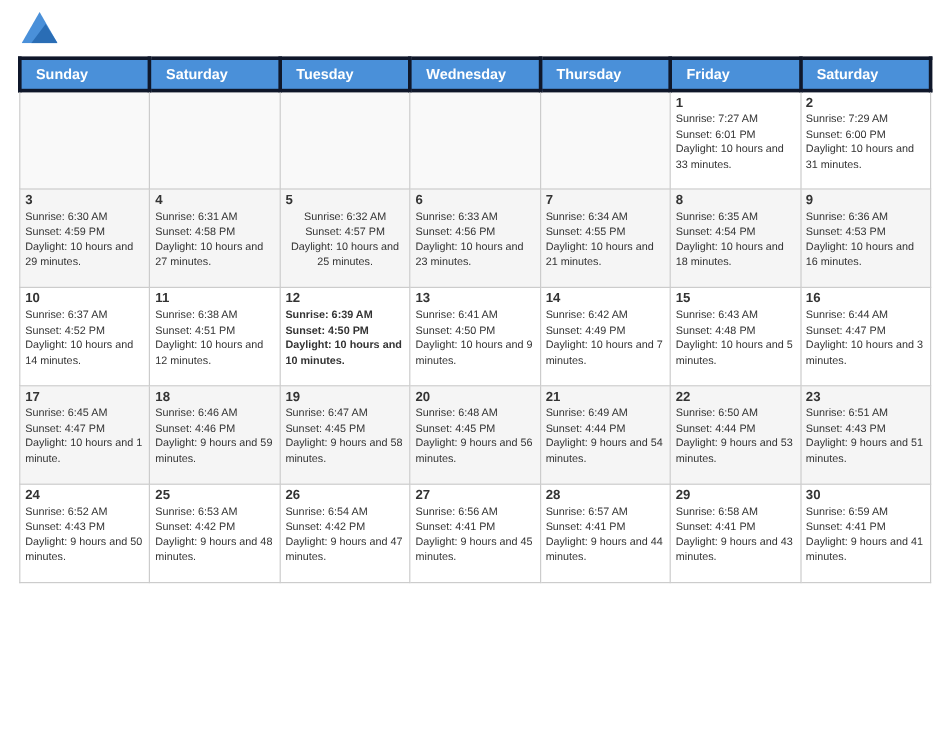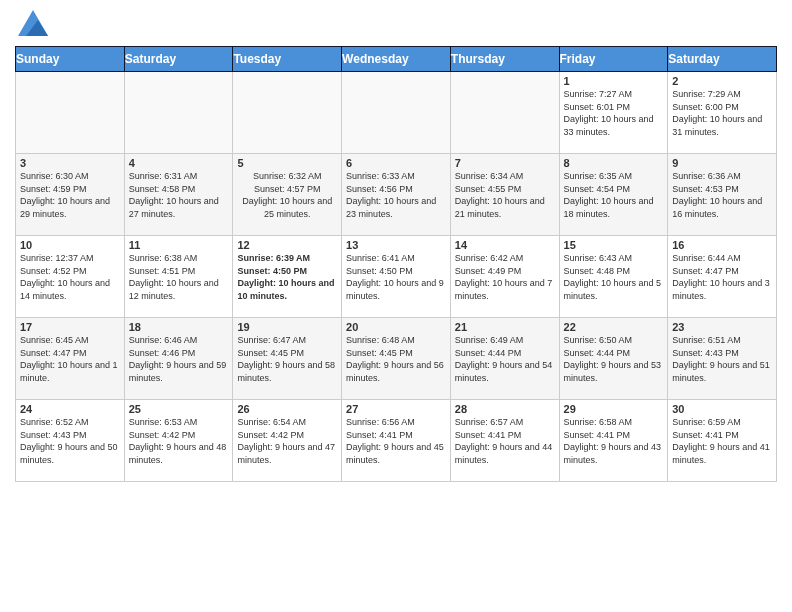--- a/index.html
+++ b/index.html
@@ -41,23 +41,23 @@
     .calendar-table {
       width: 100%;
       border-collapse: collapse;
       table-layout: fixed;
     }
     .calendar-table th {
       background-color: #4a90d9;
       color: #fff;
       font-size: 12px;
       font-weight: bold;
-      padding: 5px 0;
+      padding: 5px 12px;
       text-align: left;
-      border: 1px solid #0f172a;
+      border: 3px solid #0f172a;
     }
     .calendar-table td {
       border: 1px solid #ccc;
       vertical-align: top;
       padding: 3px 4px;
       font-size: 9.5px;
       color: #333;
       height: 82px;
       background: #fff;
     }
@@ -181,21 +181,21 @@
           <td>
             <span class="day-num">9</span>
             <div class="cell-content" style="white-space: pre-line;">Sunrise: 6:36 AM
 Sunset: 4:53 PM
 Daylight: 10 hours and 16 minutes.</div>
           </td>
         </tr>
         <tr>
           <td>
             <span class="day-num">10</span>
-            <div class="cell-content" style="white-space: pre-line;">Sunrise: 12:37 AM
+            <div class="cell-content" style="white-space: pre-line;">Sunrise: 6:37 AM
 Sunset: 4:52 PM
 Daylight: 10 hours and 14 minutes.</div>
           </td>
           <td>
             <span class="day-num">11</span>
             <div class="cell-content" style="white-space: pre-line;">Sunrise: 6:38 AM
 Sunset: 4:51 PM
 Daylight: 10 hours and 12 minutes.</div>
           </td>
           <td>

